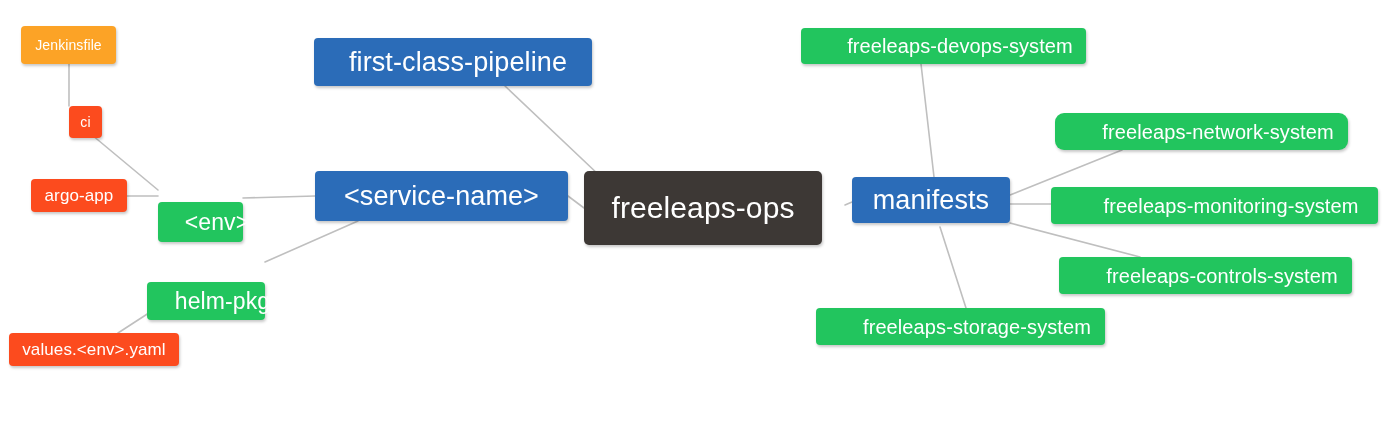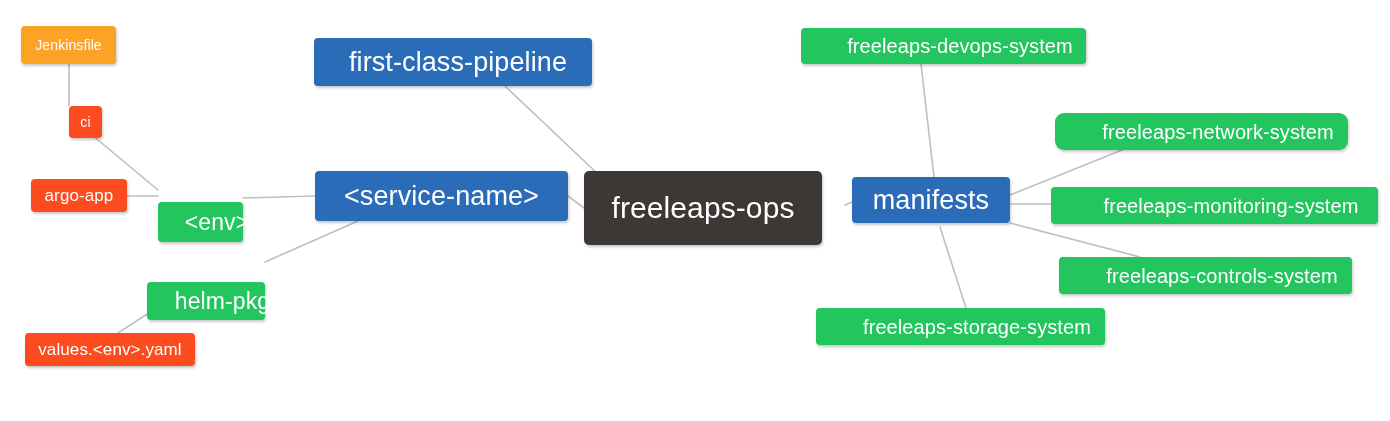--- a/index.html
+++ b/index.html
@@ -103,21 +103,21 @@
       </div>
       <div class="node role-green tier-mid" style="left: 147px; top: 258px; width: 118px; height: 38px; background: rgb(34, 197, 94);">
         <span class="node-label">helm-pkg</span>
       </div>
       <div class="node role-red tier-tiny" style="left: 53px; top: 106px; width: 33px; height: 32px; background: rgb(252, 75, 30); margin-left: 16px;">
         <span class="node-label">ci</span>
       </div>
       <div class="node role-red tier-leaf" style="left: 31px; top: 179px; width: 96px; height: 33px; background: rgb(252, 75, 30);">
         <span class="node-label">argo-app</span>
       </div>
-      <div class="node role-red tier-leaf" style="left: 9px; top: 333px; width: 170px; height: 33px; background: rgb(252, 75, 30); margin-left: 16px;">
+      <div class="node role-red tier-leaf" style="left: 9px; top: 333px; width: 170px; height: 33px; background: rgb(252, 75, 30);">
         <span class="node-label">values.&lt;env&gt;.yaml</span>
       </div>
       <div class="node role-amber tier-tiny" style="left: 21px; top: 26px; width: 95px; height: 38px; background: rgb(252, 163, 38);">
         <span class="node-label">Jenkinsfile</span>
       </div>
       <div class="node role-green tier-sub" style="left: 801px; top: 28px; width: 285px; height: 36px; background: rgb(34, 197, 94);">
         <span class="node-label">freeleaps-devops-system</span>
       </div>
       <div class="node role-green tier-sub" style="left: 1055px; top: 113px; width: 293px; height: 37px; background: rgb(34, 197, 94); border-radius: 9px;">
         <span class="node-label">freeleaps-network-system</span>

